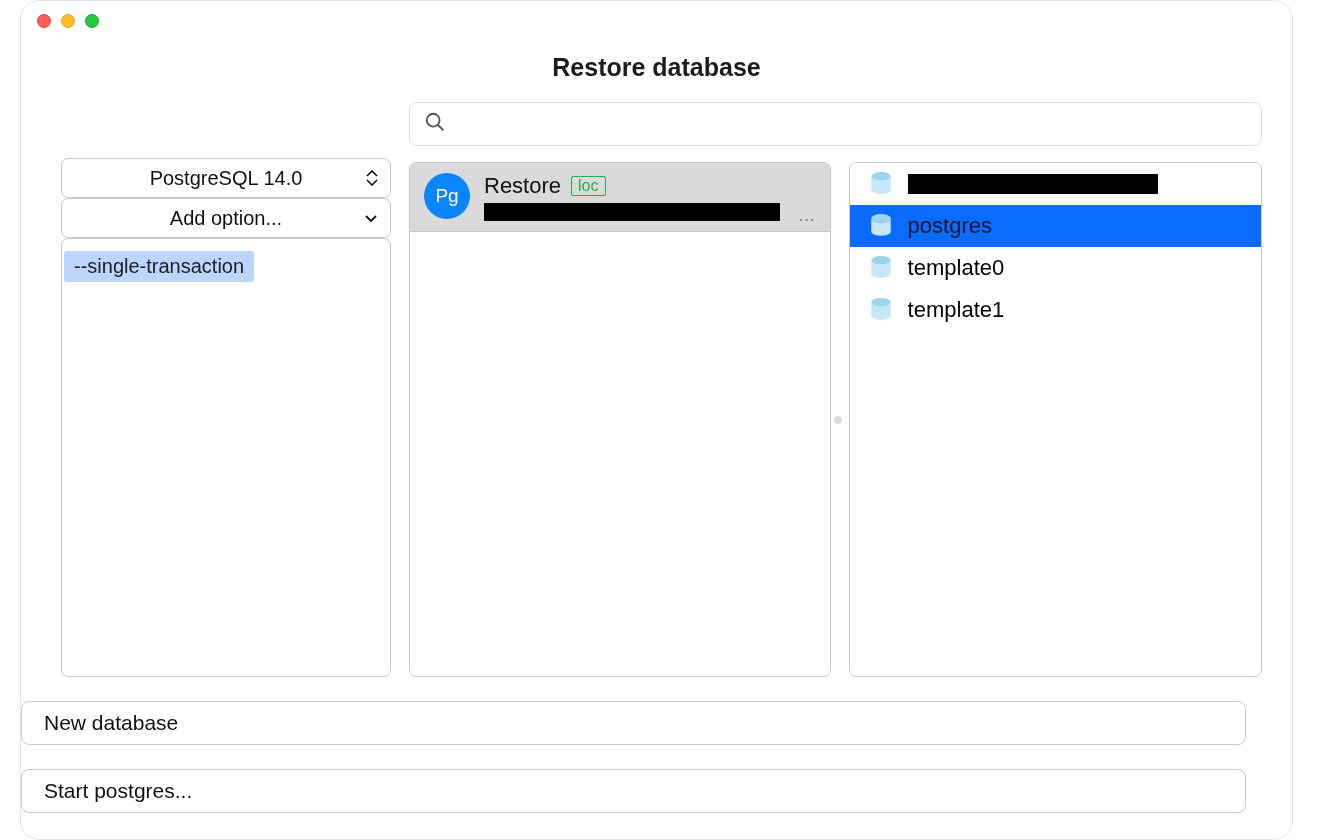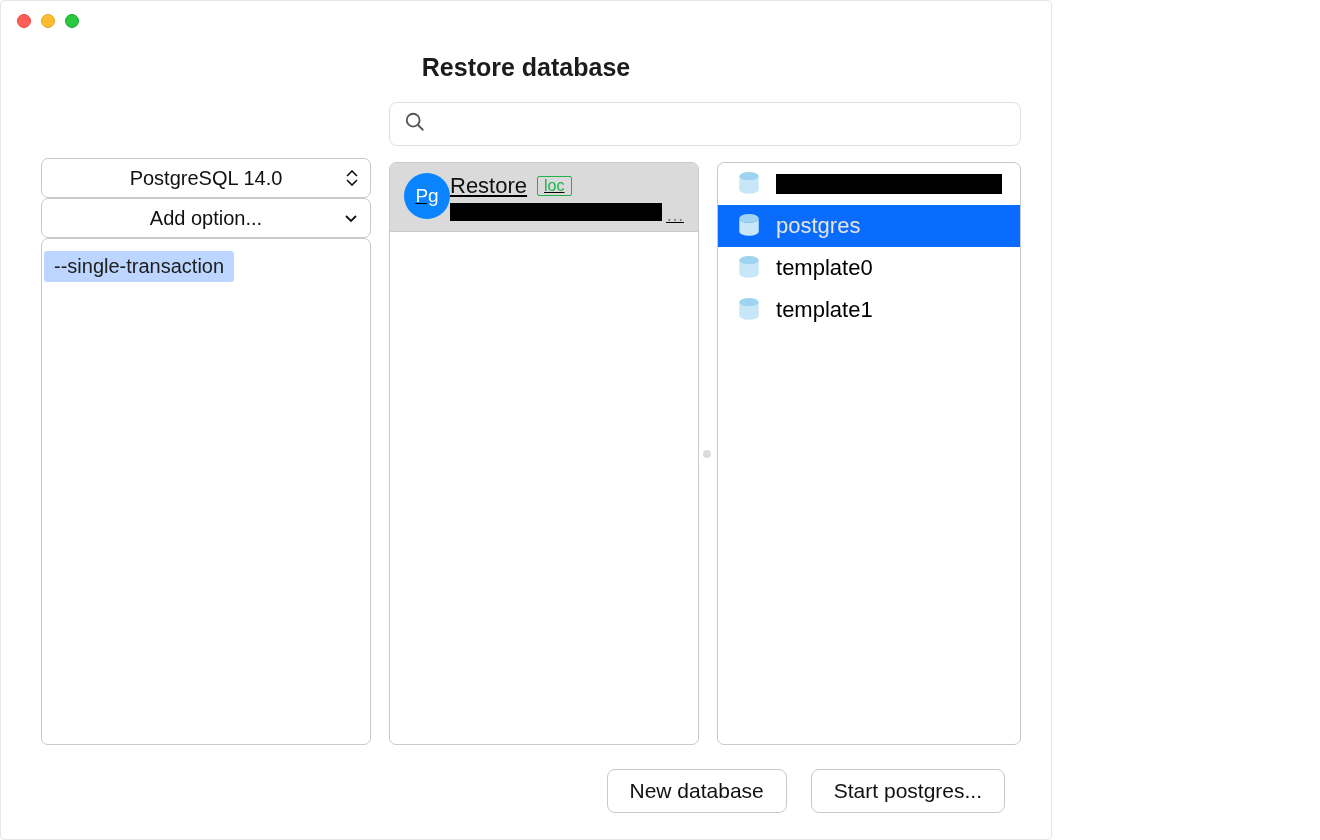--- a/index.html
+++ b/index.html
@@ -3,26 +3,27 @@
   <meta charset="utf-8">
   <style>
     * { box-sizing: border-box; margin: 0; padding: 0; }
     body {
       font-family: -apple-system, BlinkMacSystemFont, "Segoe UI", sans-serif;
       background: #fff;
       width: 1320px; height: 840px;
       overflow: hidden;
     }
     .window {
-      width: 1052px; height: 840px;
+      width: 1273px; height: 840px;
       background: #fff;
       border: 1px solid #e6e6e6;
-      border-radius: 4px;
+      border-radius: 19px;
       display: flex; flex-direction: column;
       position: relative;
+      margin-left: 20px;
     }
     .titlebar {
       height: 40px;
       display: flex; align-items: center;
       padding: 0 16px;
       position: relative;
     }
     .traffic { display: flex; gap: 10px; }
     .dot { width: 14px; height: 14px; border-radius: 50%; }
     .dot.red    { background:#ff5f57; border:1px solid #e1483f; }
@@ -117,21 +118,21 @@
     .divider-knob {
       position:absolute; top:50%; left:calc(50.3%); transform:translate(-50%,-50%);
       width:8px; height:8px; border-radius:50%;
       background:#dcdcdc;
     }
 
     .server-item {
       background:#dadada;
       border-bottom:1px solid #c9c9c9;
       padding:10px 14px 10px 14px;
-      display:flex; align-items:flex-start; text-decoration:underline;
+      display:flex; align-items:flex-start; gap:14px;
     }
     .pg-badge {
       width:46px; height:46px; border-radius:50%;
       background:#0a84ff;
       color:#fff; font-size:19px; font-weight:500;
       display:flex; align-items:center; justify-content:center;
       flex-shrink:0;
     }
     .server-meta { flex:1; min-width:0; }
     .server-line1 { display:flex; align-items:center; gap:10px; }
@@ -146,31 +147,32 @@
       height:18px; background:#000; width:100%;
     }
     .ellips { color:#7e7e7e; font-size:18px; padding-left:4px; align-self:flex-end; line-height:12px;}
 
     .db-item {
       display:flex; align-items:center; gap:14px;
       padding:8px 18px;
       font-size:22px;
       color:#000000;
     }
-    .db-item.selected { background:#0a6cff; color:#e5e5e5;align-items:flex-end; }
+    .db-item.selected { background:#0a6cff; color:#0f172a;align-items:flex-end; }
     .db-icon { width:26px; height:26px; flex-shrink:0; }
     .db-icon .top { fill:#9fd4f0; }
     .db-icon .body{ fill:#c7e6f7; }
     .db-item.selected .db-icon .top  { fill:#9fd4f0; }
     .db-item.selected .db-icon .body { fill:#c7e6f7; }
     .redact { background:#000; display:inline-block; width:250px; height:20px; }
 
     .footer {
       display:flex; justify-content:flex-end; gap:24px;
       padding:14px 46px 26px 0;
+      flex-direction:column;
     }
     .btn {
       height:44px;
       border:1px solid #c9c9c9;
       border-radius:8px;
       background:#fff;
       padding:0 22px;
       font-size:21px;
       color:#111;
       display:flex; align-items:center;

